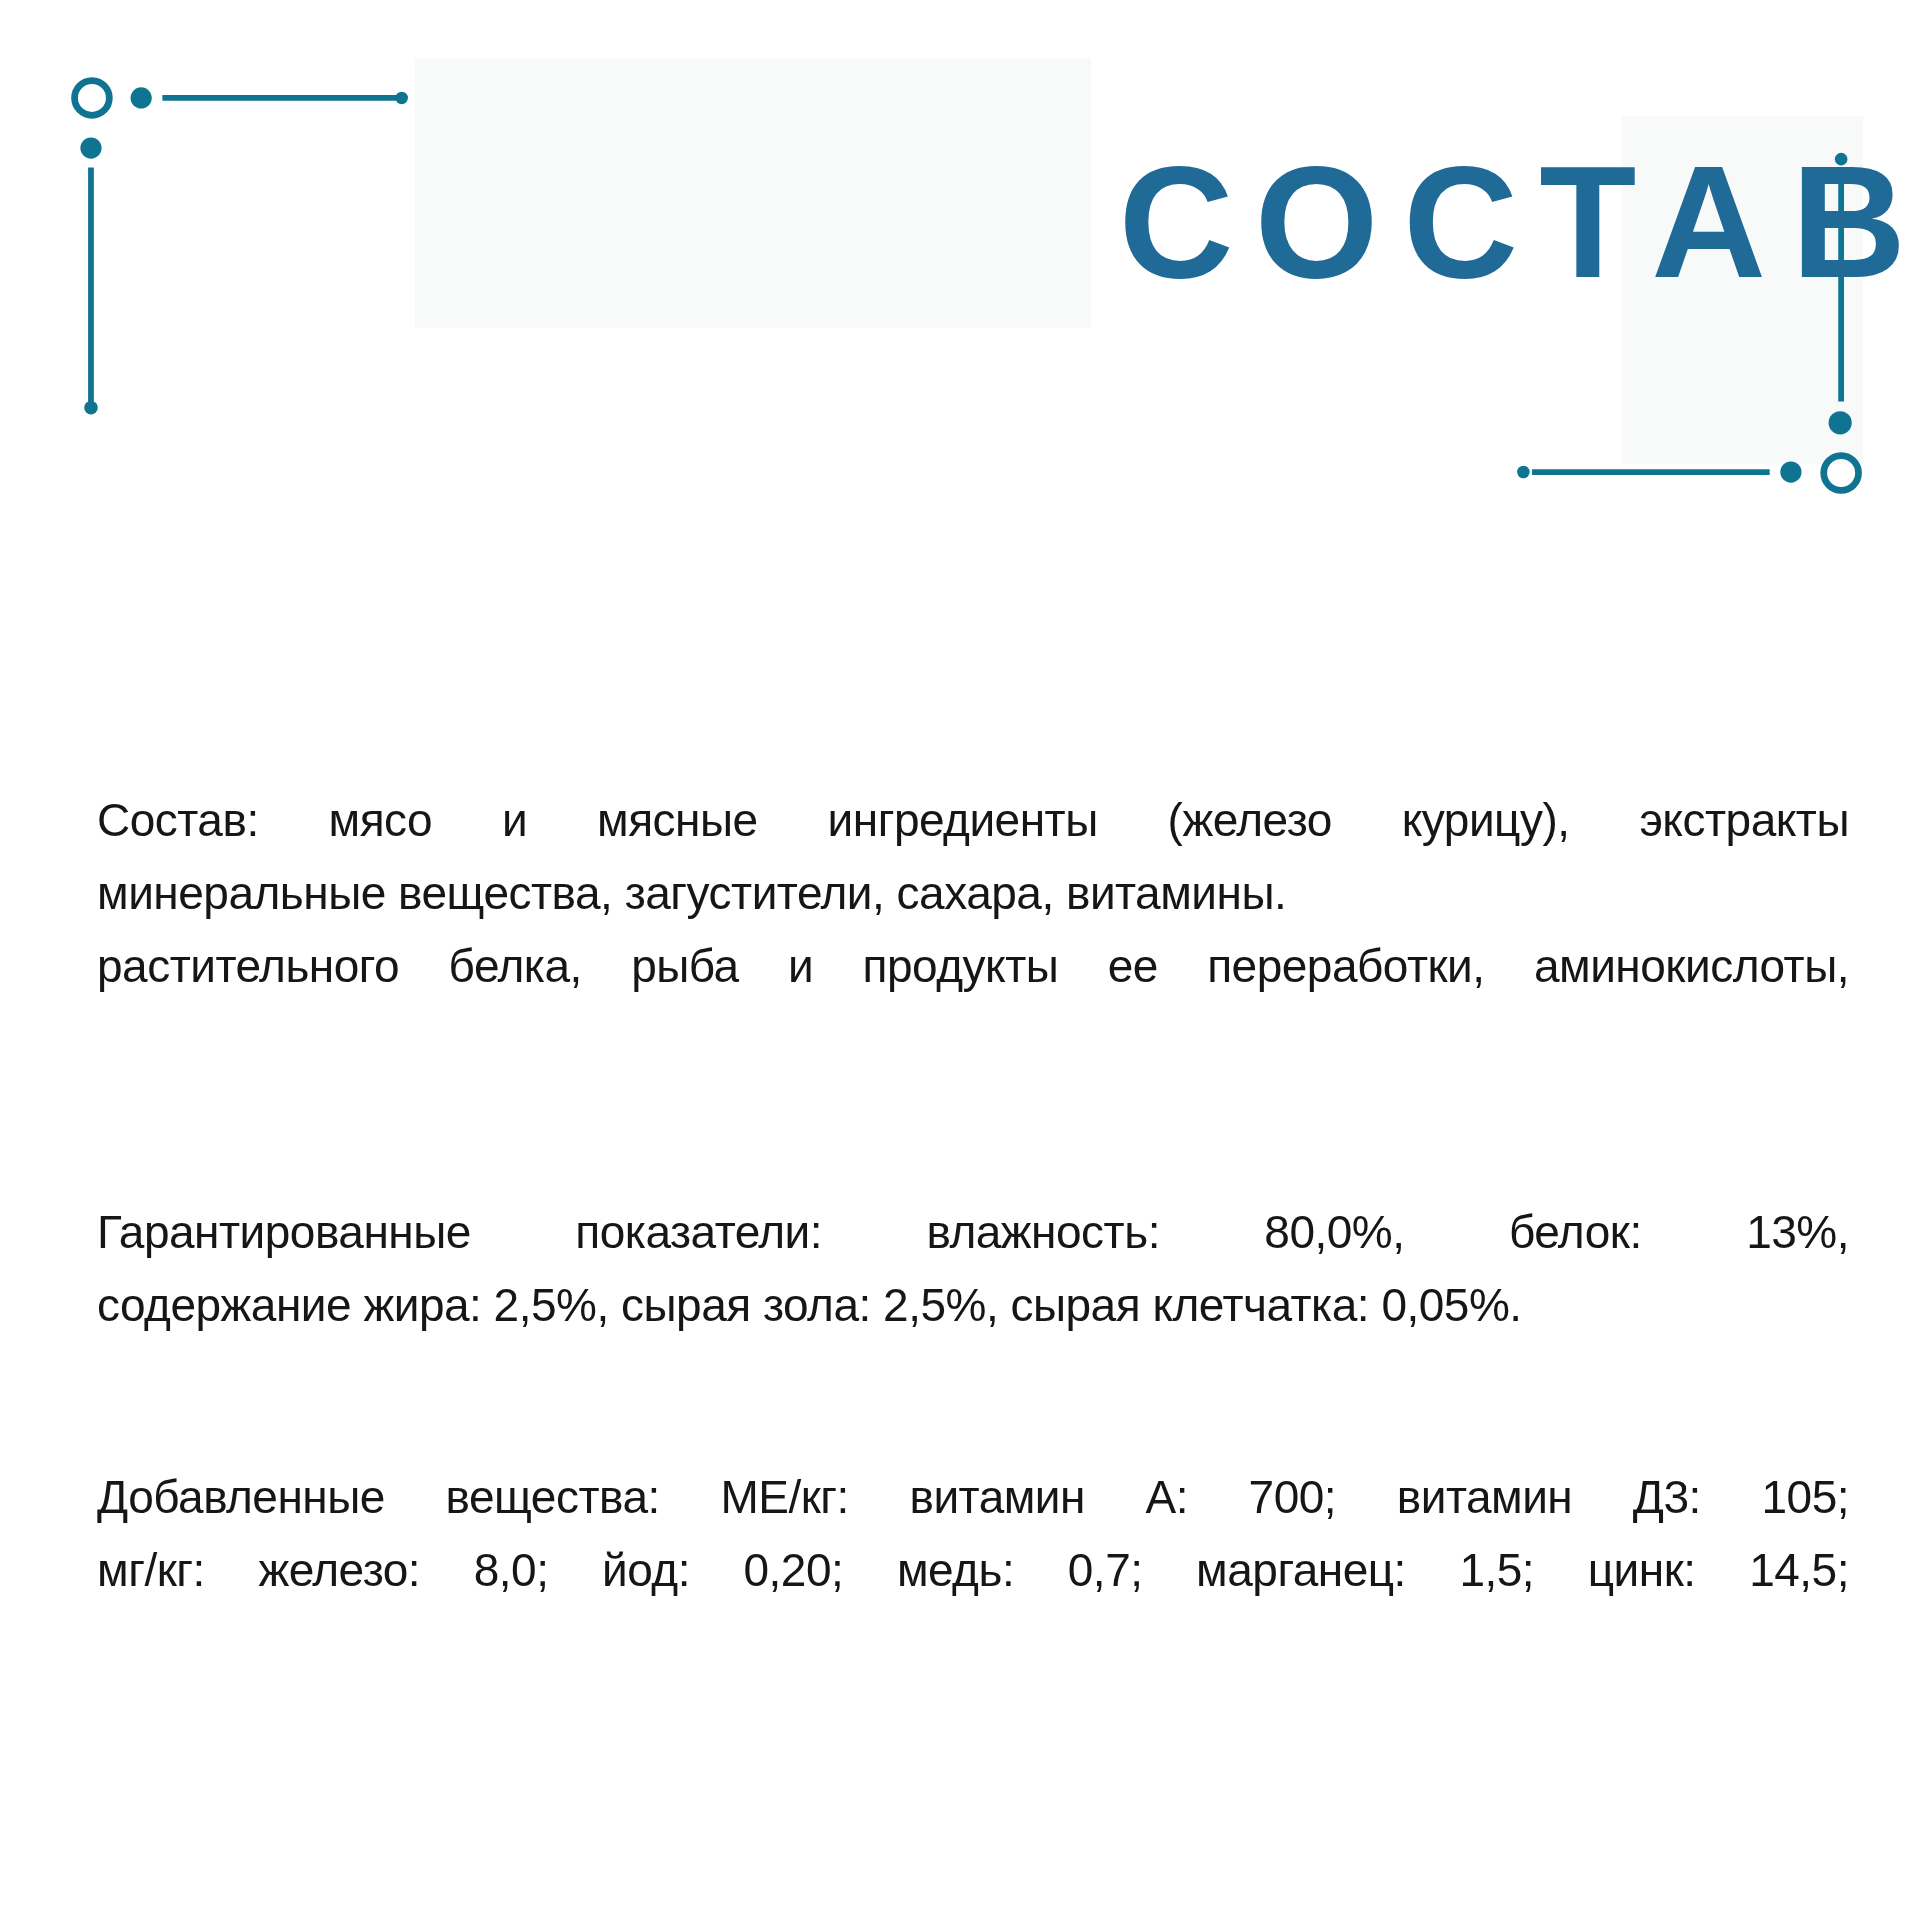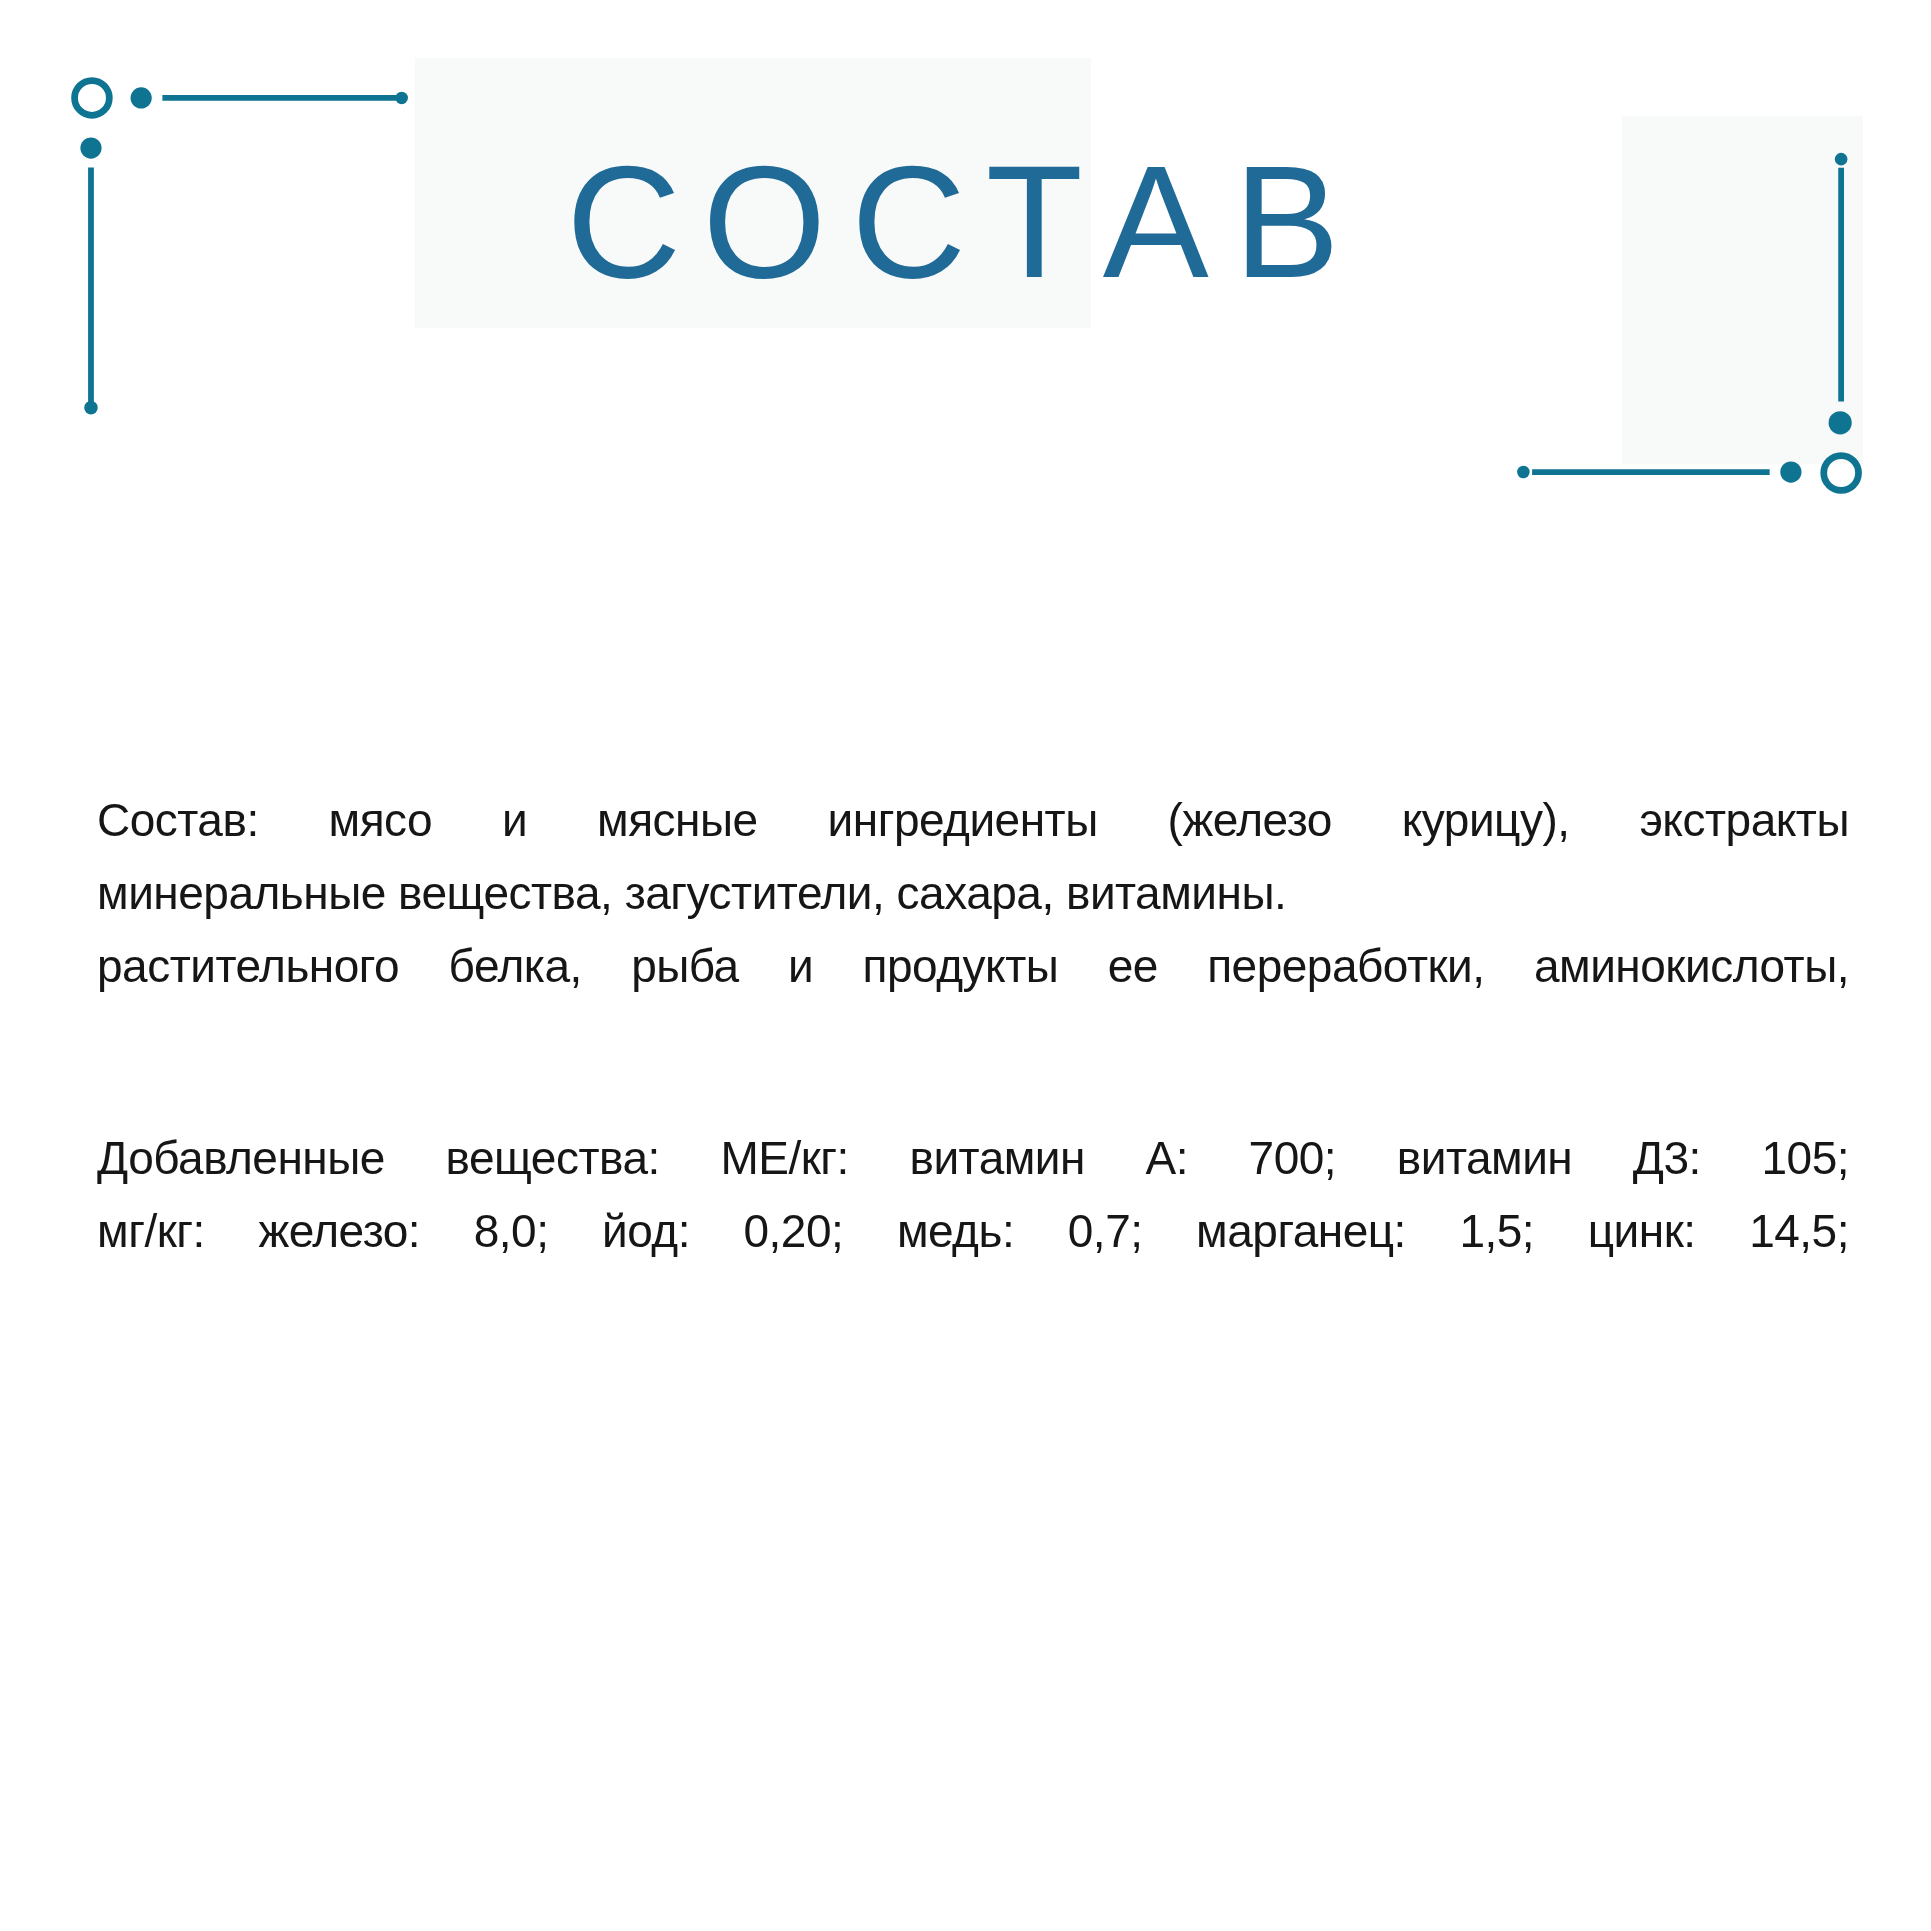--- a/index.html
+++ b/index.html
@@ -28,24 +28,24 @@
   .decor { position: absolute; }
   .decor .stroke { stroke: var(--decor-color); stroke-width: 6; fill: none; }
   .decor .dot    { fill: var(--decor-color); }
   .decor .ring   { fill: none; stroke: var(--decor-color); stroke-width: 7; }
 
   .page-title {
     position: absolute;
     top: 143px;
     left: 0;
     right: 0;
-    text-align: center;
+    text-align: right;
     font-size: 159px;
     line-height: 159px;
-    font-weight: 400;
+    font-weight: 700;
     letter-spacing: 25px;
     color: var(--title-color);
     white-space: nowrap;
   }
 
   .content {
     position: absolute;
     left: 97px;
     top: 784px;
     width: 1752px;
@@ -91,20 +91,24 @@
 <div class="page-title">СОСТАВ</div>
 
 <div class="content">
 
   <div class="para p1">
     <span class="line j"><b class="lead">Состав:</b> <span>мясо и мясные ингредиенты (железо курицу), экстракты</span></span>
     <span class="line"><span>минеральные вещества, загустители, сахара, витамины.</span></span>
     <span class="line j"><span>растительного белка, рыба и продукты ее переработки, аминокислоты,</span></span>
   </div>
 
+  <div class="para p2">
+    <span class="line j"><b class="lead">Гарантированные показатели:</b> <span>влажность: 80,0%, белок: 13%,</span></span>
+    <span class="line"><span>содержание жира: 2,5%, сырая зола: 2,5%, сырая клетчатка: 0,05%.</span></span>
+  </div>
 
   <div class="para p3">
     <span class="line j"><b class="lead">Добавленные вещества:</b> <span>МЕ/кг: витамин А: 700; витамин Д3: 105;</span></span>
     <span class="line j"><span>мг/кг: железо: 8,0; йод: 0,20; медь: 0,7; марганец: 1,5; цинк: 14,5;</span></span>
   </div>
 
 </div>
 
 
 </body></html>

